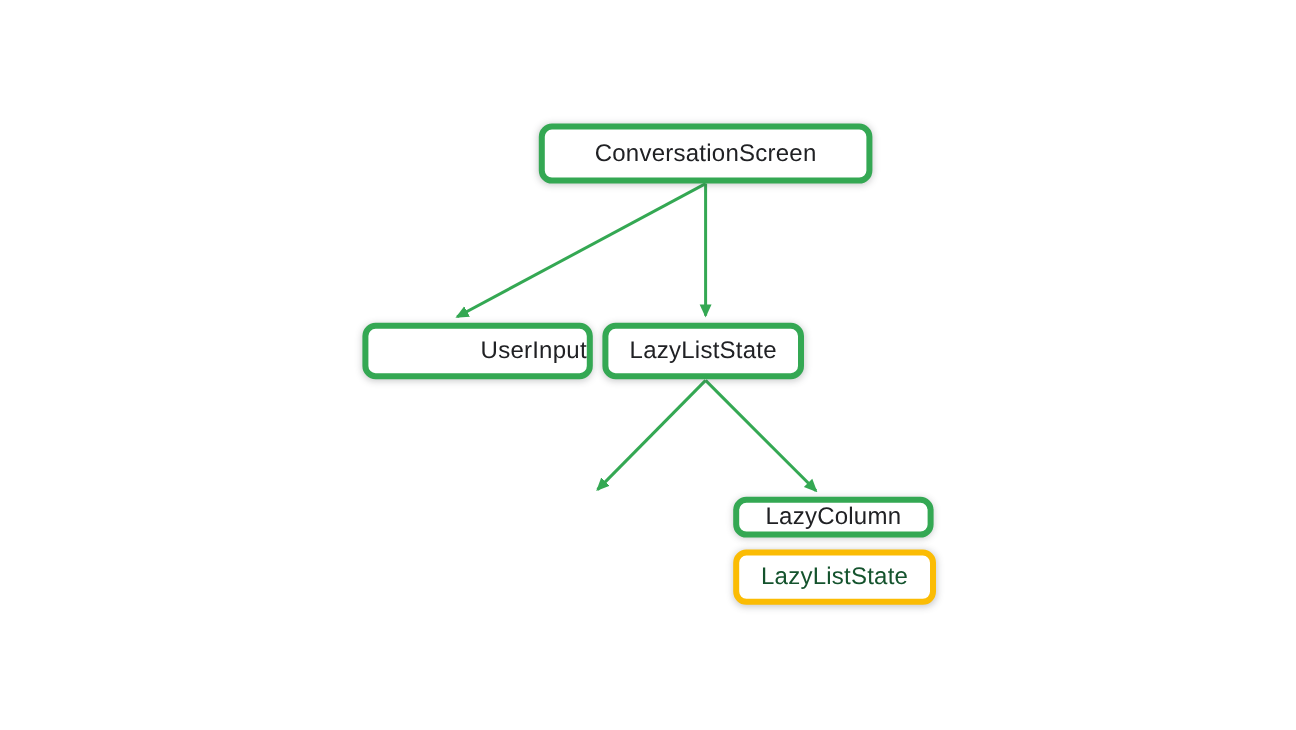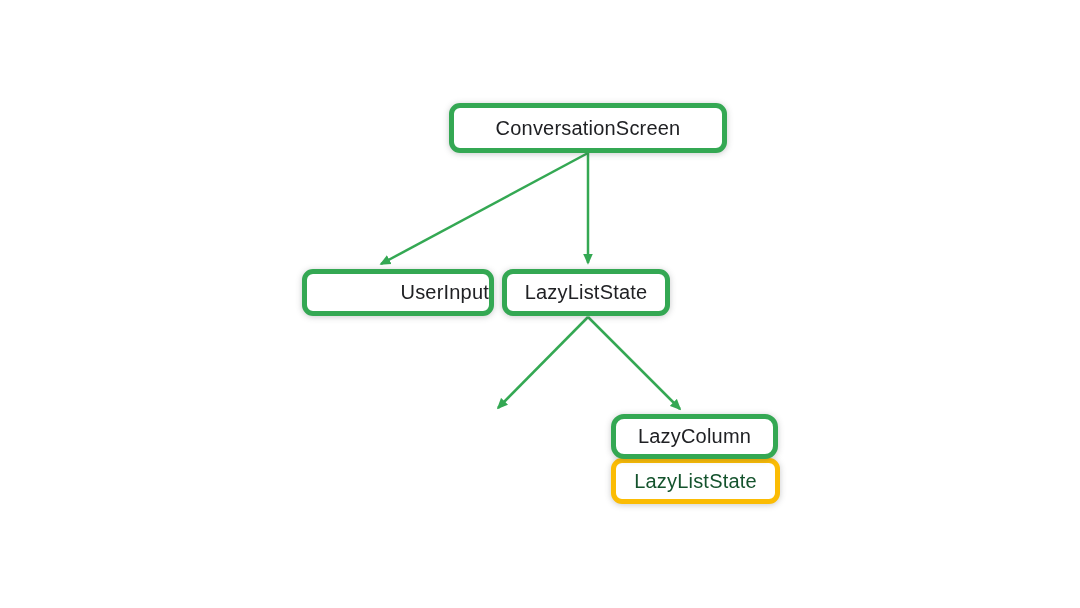--- a/index.html
+++ b/index.html
@@ -38,21 +38,21 @@
     box-shadow: 0 1px 6px rgba(60,64,67,0.28);
   }
   .node--state {
     border-color: #fbbc04;
     color: #14532d;
   }
   #node-conversation-screen { left: 449px; top: 103px; width: 278px; height: 50px; }
   #node-user-input          { left: 302px; top: 269px; width: 192px; height: 47px; justify-content: flex-end; }
   #node-messages-list       { left: 502px; top: 269px; width: 168px; height: 47px; }
   #node-button              { left: 398px; top: 414px; width: 169px; height: 48px; }
-  #node-lazy-column         { left: 611px; top: 414px; width: 167px; height: 45px; z-index: 2; border-radius: 13px; }
+  #node-lazy-column         { left: 611px; top: 414px; width: 167px; height: 34px; z-index: 2; }
   #node-lazy-list-state     { left: 611px; top: 458px; width: 169px; height: 46px; z-index: 1; }
 </style>
 </head>
 <body>
 
 <div class="canvas">
 
   <svg class="edges-svg" viewBox="0 0 1080 608" xmlns="http://www.w3.org/2000/svg">
     <defs>
       <marker id="arrowhead" viewBox="0 0 10 10" refX="8.5" refY="5" markerWidth="11" markerHeight="11" markerUnits="userSpaceOnUse" orient="auto">

